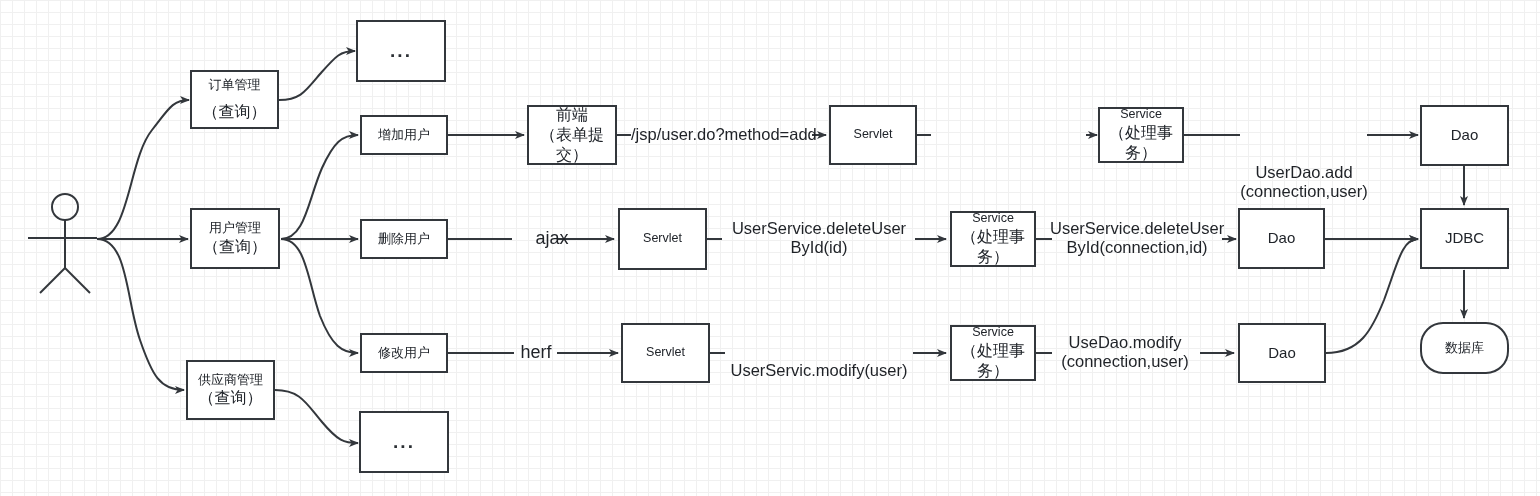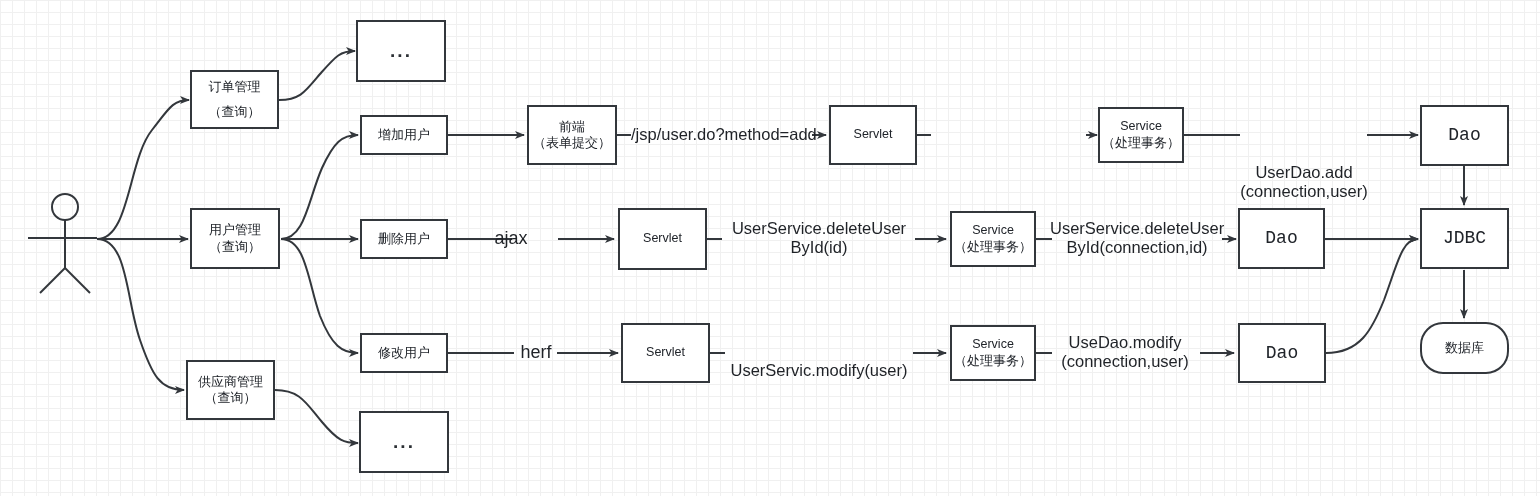--- a/index.html
+++ b/index.html
@@ -38,23 +38,23 @@
     flex-direction: column;
     align-items: center;
     justify-content: center;
     text-align: center;
     color: #20242a;
     line-height: 1.25;
   }
   .node .l1 { display: block; }
   .node .l2 { display: block; }
   .cn { font-size: 13px; }
-  .cn-sm { font-size: 13px; }
+  .cn-sm { font-size: 16px; }
   .en { font-size: 12.5px; }
-  .en-lg { font-size: 18px; font-family: Liberation Mono, monospace; }
+  .en-lg { font-size: 15px; }
   .dots {
     font-size: 19px;
     letter-spacing: 2px;
     color: #2b2f34;
     font-weight: bold;
   }
   .edge-label {
     position: absolute;
     background: transparent;
     color: #1f2227;
@@ -217,21 +217,21 @@
   <div class="node" style="left:1420px; top:322px; width:89px; height:52px;border-radius:23px;">
     <span class="cn l1">数据库</span>
   </div>
 
   <div class="edge-label" style="left:631px; top:125px; width:182px;">/jsp/user.do?method=add</div>
 
 
   <div class="edge-label" style="left:1240px; top:115px; width:128px;margin-top:48px;">UserDao.add
 (connection,user)</div>
 
-  <div class="edge-label" style="left:488px; top:228px; width:46px; font-size:18px;">ajax</div>
+  <div class="edge-label" style="left:529px; top:228px; width:46px; font-size:18px;">ajax</div>
 
   <div class="edge-label" style="left:722px; top:219px; width:194px;">UserService.deleteUser
 ById(id)</div>
 
   <div class="edge-label" style="left:1050px; top:219px; width:174px;">UserService.deleteUser
 ById(connection,id)</div>
 
   <div class="edge-label" style="left:514px; top:342px; width:44px; font-size:18px;">herf</div>
 
   <div class="edge-label" style="left:725px; top:361px; width:188px;">UserServic.modify(user)</div>

